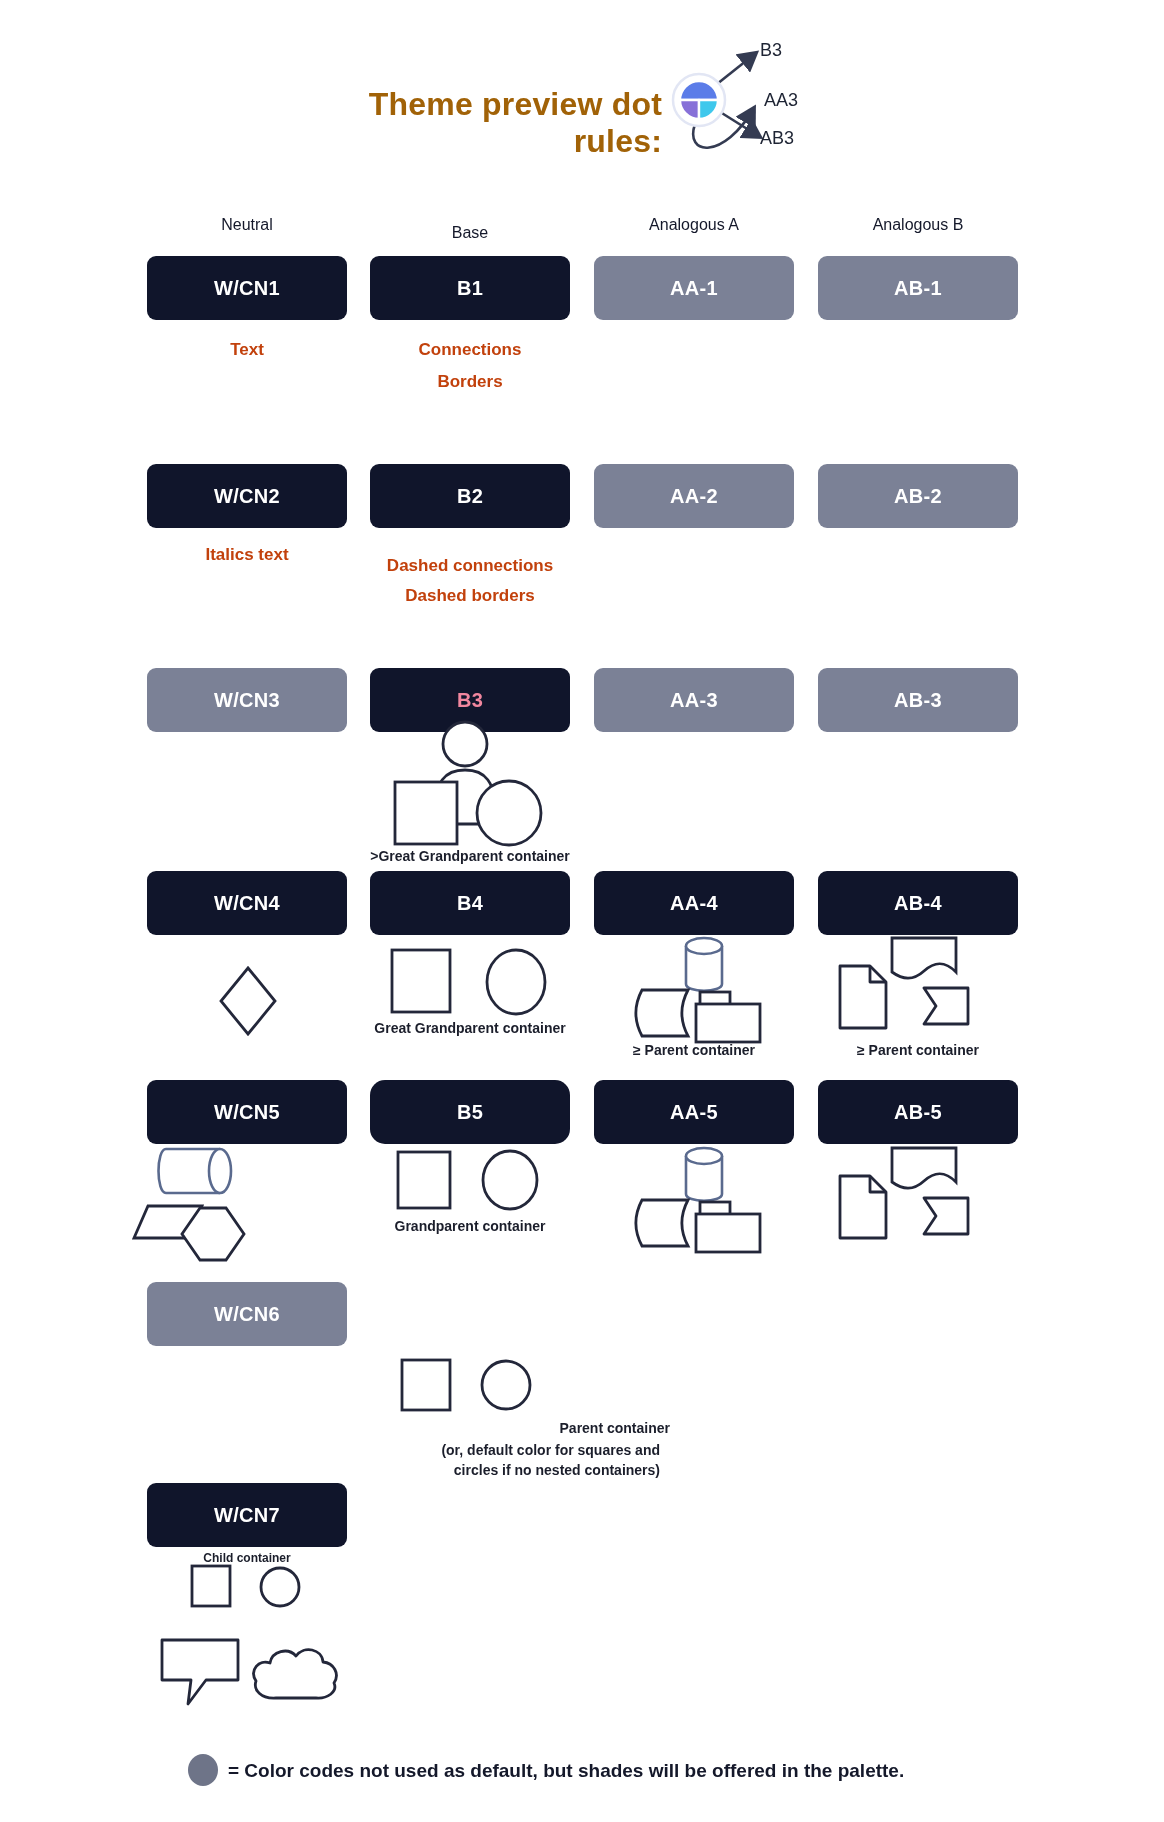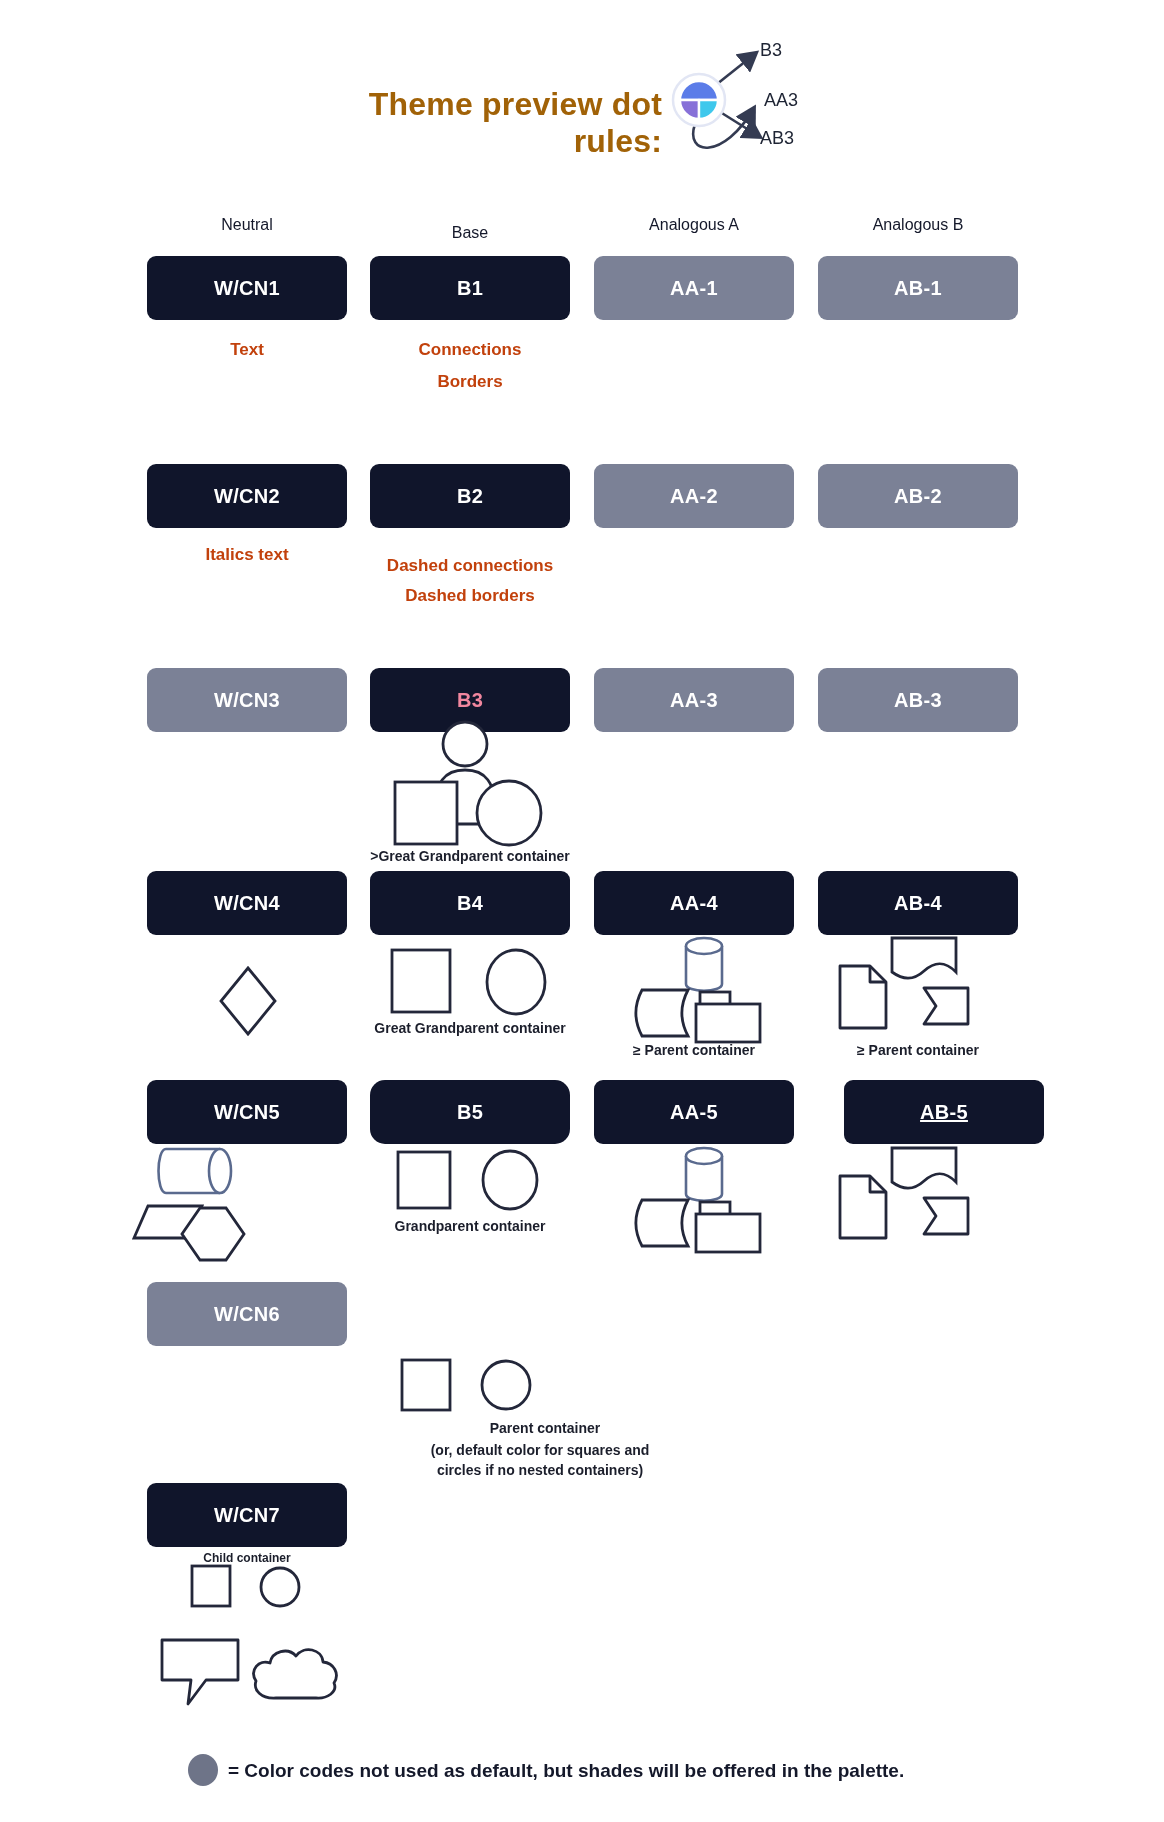--- a/index.html
+++ b/index.html
@@ -13,21 +13,21 @@
   .col-header{width:200px;text-align:center;font-size:16px;font-weight:400;color:#14182a;}
   .swatch{
     width:200px;height:64px;border-radius:9px;display:flex;align-items:center;justify-content:center;
     font-size:20px;font-weight:700;color:#ffffff;letter-spacing:.3px;
   }
   .swatch.dark{background:#10152b;}
   .swatch.gray{background:#7b8196;}
   .swatch .pink{color:#f2879f;}
   .caption{font-size:17px;font-weight:700;color:#c2410c;width:200px;text-align:center;}
   .shape-caption{font-size:14px;font-weight:700;color:#1b1e2b;text-align:center;}
-  .shape-caption.left{text-align:center;padding-left:48px;}
+  .shape-caption.left{text-align:right;padding-left:48px;}
   .legend-dot{width:30px;height:32px;border-radius:50%;background:#6e7488;}
   .legend-text{font-size:19px;font-weight:700;color:#14182a;white-space:nowrap;}
   svg{display:block;overflow:visible;}
 </style>
 </head>
 <body>
 
 <div id="canvas">
 
   <div class="abs title" style="left:340px;top:86px;width:322px;text-align:right;">Theme preview dot rules:</div>
@@ -156,21 +156,21 @@
 
   <div class="abs swatch dark" style="left:147px;top:1080px;">
       <span>W/CN5</span>
     </div>
   <div class="abs swatch dark" style="left:370px;top:1080px;border-radius:15px;">
       <span>B5</span>
     </div>
   <div class="abs swatch dark" style="left:594px;top:1080px;">
       <span>AA-5</span>
     </div>
-  <div class="abs swatch dark" style="left:844px;top:1080px;text-decoration:underline;">
+  <div class="abs swatch dark" style="left:818px;top:1080px;">
       <span>AB-5</span>
     </div>
 
   <svg class="abs" style="left:130px;top:1146px;" width="130" height="112" viewBox="0 0 130 112">
     <path d="M36,3 H90 M36,47 H90 M36,3 C26,3 26,47 36,47" fill="none" stroke="#5a6a8e" stroke-width="2.6"></path>
     <ellipse cx="90" cy="25" rx="11" ry="22" fill="#ffffff" stroke="#5a6a8e" stroke-width="2.6"></ellipse>
     <path d="M18,60 H72 L58,92 H4 Z" fill="#ffffff" stroke="#23273a" stroke-width="2.8"></path>
     <path d="M70,62 H96 L114,88 L96,114 H70 L52,88 Z" fill="#ffffff" stroke="#23273a" stroke-width="2.8"></path>
   </svg>
 

